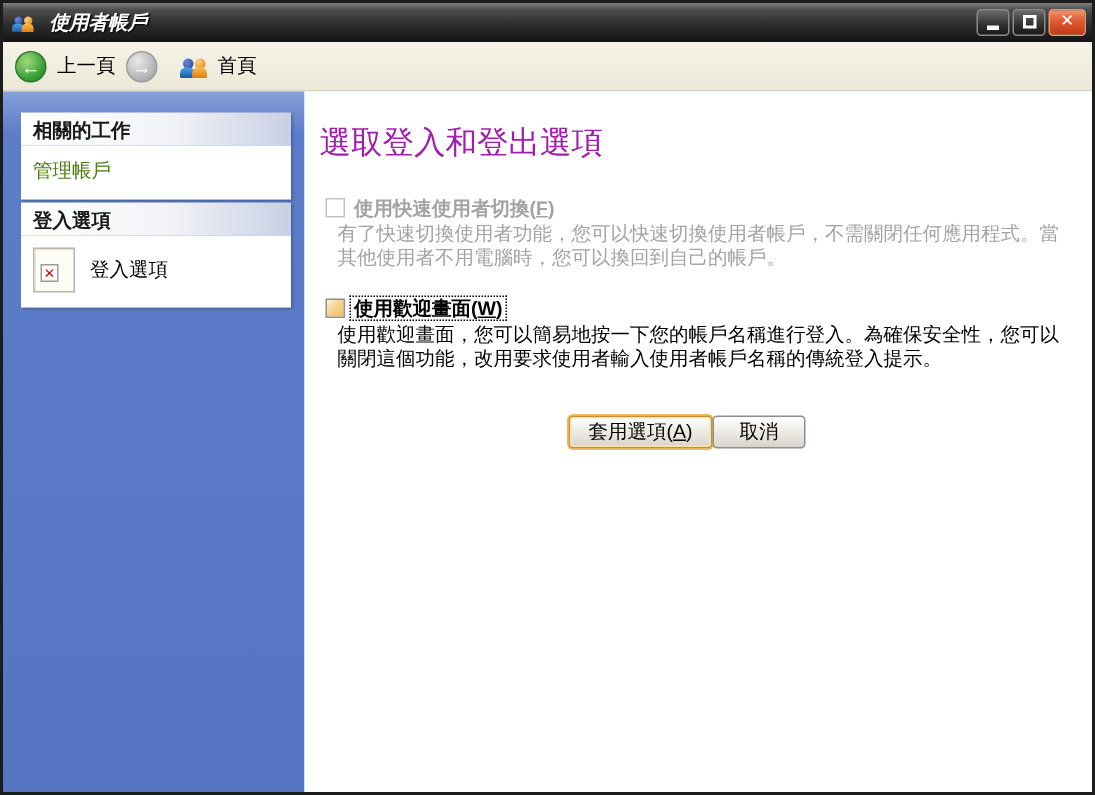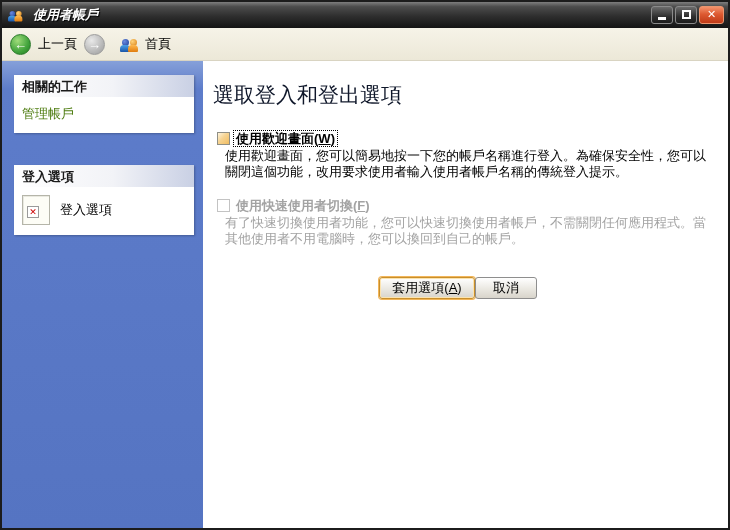--- a/index.html
+++ b/index.html
@@ -74,21 +74,21 @@
 
   
   .bodyarea { flex:1; display:flex; min-height:0; }
 
   
   .sidebar {
     width:201px; flex:0 0 201px;
     background:linear-gradient(180deg,#86a0d9 0%,#5d7cca 6%,#5574c2 100%);
     padding:14px 8px 0 12px;
   }
-  .side-box { width:180px; margin-bottom:32px; box-shadow:1px 1px 2px rgba(0,0,0,0.25); }
+  .side-box { width:180px; margin-bottom:2px; box-shadow:1px 1px 2px rgba(0,0,0,0.25); }
   .side-box-header {
     height:22px; padding:3px 0 0 8px;
     background:linear-gradient(90deg,#ffffff 0%,#f2f3f7 55%,#c9d0e4 100%);
     font-weight:bold; color:#1a1a1a; font-size:13px;
   }
   .side-box-body { background:#fff; padding:6px 6px 8px 6px; }
   .side-link { color:#4d7c0f; font-size:13px; padding:2px 0 2px 2px; cursor:pointer; }
   .side-item { display:flex; align-items:center; gap:10px; padding:2px 0 2px 2px; cursor:pointer; }
   .broken-img {
     width:28px; height:30px; background:#fdfdf6;
@@ -97,21 +97,21 @@
     display:flex; align-items:center; justify-content:flex-start;
     padding:4px 0 0 4px;
   }
   .broken-x {
     width:12px; height:12px; border:1px solid #9a9a9a; background:#fff;
     color:#cc0000; font-size:9px; font-weight:bold; line-height:10px; text-align:center;
   }
 
   
   .main { flex:1; background:#fff; padding:20px 16px 0 10px; color:#000; }
-  .heading { font-size:21px; font-weight:normal; color:#0f172a; margin-bottom:22px; }
+  .heading { font-size:21px; font-weight:normal; color:#a21caf; margin-bottom:22px; }
 
   .option { margin-left:4px; margin-bottom:18px; }
   .opt-row { display:flex; align-items:flex-start; gap:4px; }
   .checkbox {
     width:13px; height:13px; margin-top:1px;
     border:1px solid #8f8f86;
     background:linear-gradient(135deg,#fdf4de 0%,#f6d391 45%,#f0bd62 100%);
     flex:0 0 13px;
   }
   .checkbox.disabled { border:1px solid #c3c3c3; background:#fff; }
@@ -199,36 +199,36 @@
             <span>登入選項</span>
           </div>
         </div>
       </div>
 
     </div>
 
     <div class="main">
       <h1 class="heading">選取登入和登出選項</h1>
 
+      <div class="option disabled">
+        <div class="opt-row">
+          <div class="checkbox disabled"></div>
+          <span class="opt-label"><span>使用快速使用者切換(</span><span class="u">F</span><span>)</span></span>
+        </div>
+        <div class="opt-desc">有了快速切換使用者功能，您可以快速切換使用者帳戶，不需關閉任何應用程式。當其他使用者不用電腦時，您可以換回到自己的帳戶。</div>
+      </div>
+
       <div class="option">
         <div class="opt-row">
           <div class="checkbox"></div>
           <span class="opt-label focused"><span>使用歡迎畫面(</span><span class="u">W</span><span>)</span></span>
         </div>
         <div class="opt-desc">使用歡迎畫面，您可以簡易地按一下您的帳戶名稱進行登入。為確保安全性，您可以關閉這個功能，改用要求使用者輸入使用者帳戶名稱的傳統登入提示。</div>
       </div>
 
-      <div class="option disabled">
-        <div class="opt-row">
-          <div class="checkbox disabled"></div>
-          <span class="opt-label"><span>使用快速使用者切換(</span><span class="u">F</span><span>)</span></span>
-        </div>
-        <div class="opt-desc">有了快速切換使用者功能，您可以快速切換使用者帳戶，不需關閉任何應用程式。當其他使用者不用電腦時，您可以換回到自己的帳戶。</div>
-      </div>
-
       <div class="btn-row">
         <button class="btn default"><span>套用選項(</span><span class="u">A</span><span>)</span></button>
         <button class="btn">取消</button>
       </div>
 
     </div>
   </div>
 </div>
 
 </body></html>

